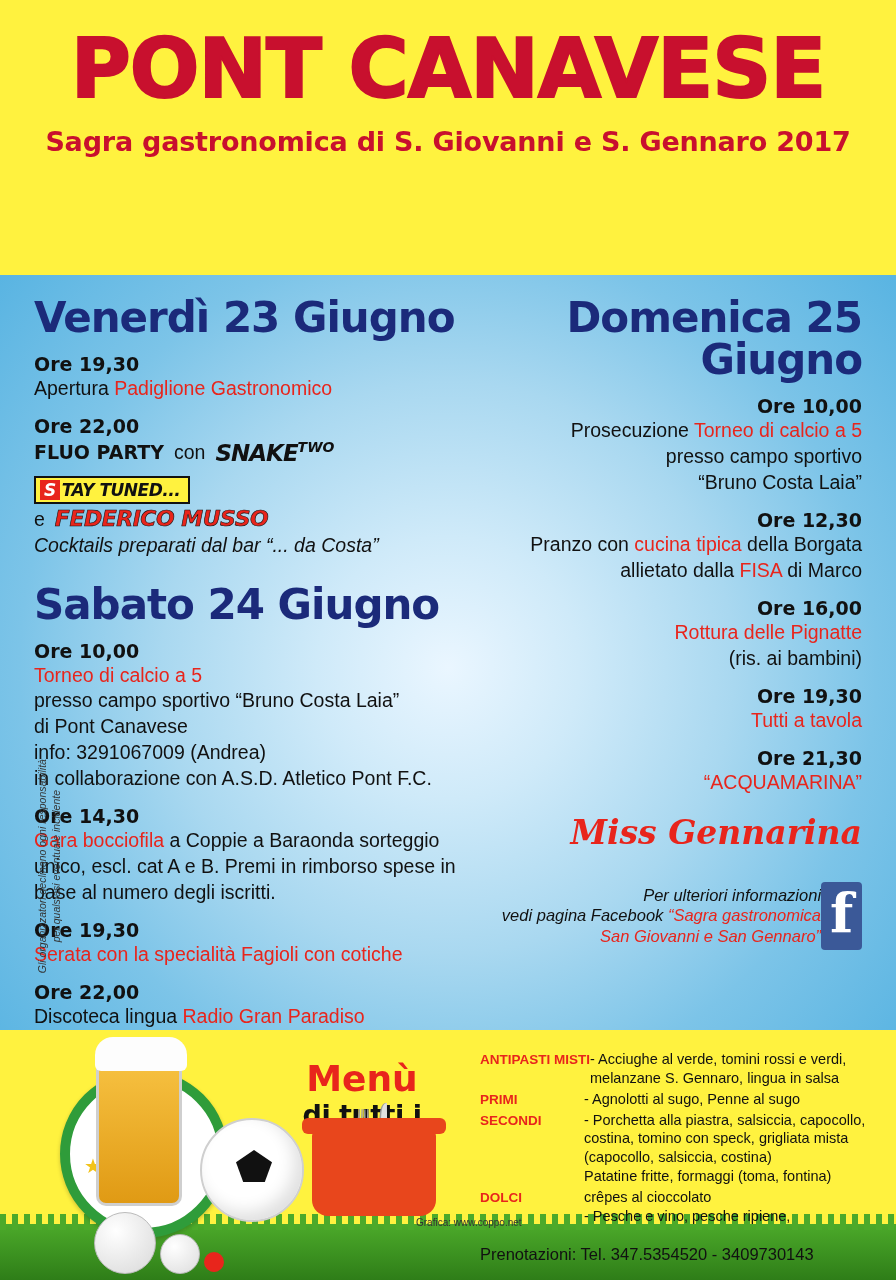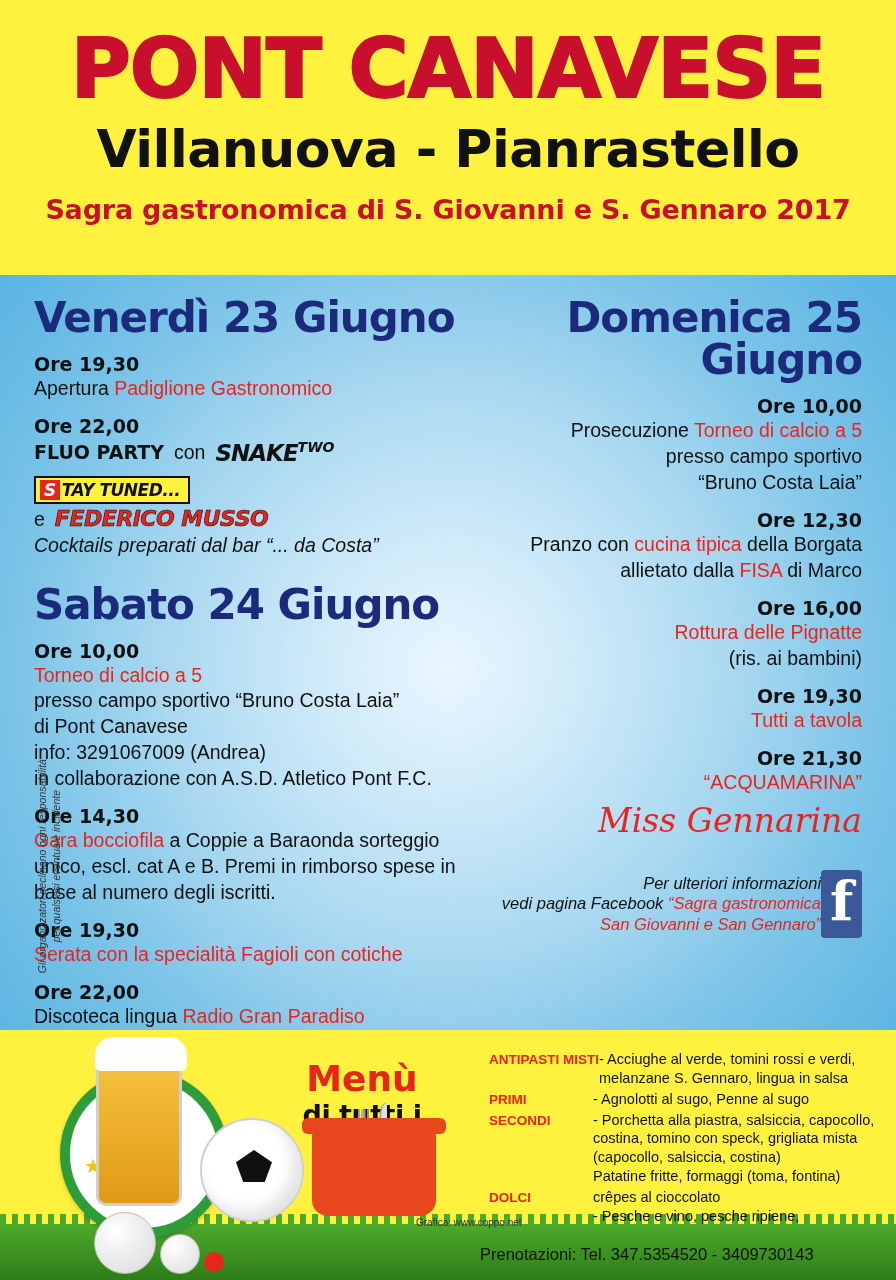--- a/index.html
+++ b/index.html
@@ -130,24 +130,24 @@
     font-style:italic;
     font-size:22px;
     color:#e8251c;
     -webkit-text-stroke:0.6px #111;
     letter-spacing:-0.5px;
   }
 
   .miss {
     font-family:"DejaVu Serif", serif;
     font-style:italic;
-    font-weight:normal;
+    font-weight:bold;
     font-size:33px;
     color:#e8251c;
-    margin-top:6px;
+    margin-top:18px;
     letter-spacing:0px;
   }
 
   .fb-block {
     display:flex;
     align-items:center;
     justify-content:flex-end;
     margin-top:30px;
   }
   .fb-text {
@@ -264,40 +264,39 @@
   .cutlery {
     position:absolute; left:338px; top:76px; color:#111; font-size:58px; letter-spacing:6px;
     line-height:1;
   }
   .grafica {
     position:absolute; left:416px; bottom:52px; font-size:10px; color:#333;
   }
 
   .menu-list {
     position:absolute; left:480px; top:20px; width:404px;
-    font-size:14.5px; color:#111; line-height:1.3;margin-left:9px;
+    font-size:14.5px; color:#111; line-height:1.3;
   }
   .menu-row { display:flex; margin-bottom:2px; }
   .menu-cat {
     color:#e8251c; font-weight:bold; font-size:13.5px; min-width:104px; padding-top:1px;
   }
   .menu-items { flex:1; }
   .menu-items div { margin-bottom:0px; }
   .reservations {
     position:absolute; left:480px; bottom:16px; font-size:16.5px; color:#111;
   }
 </style>
 </head>
 <body>
 
 <div class="poster">
 
   <div class="header">
     <div class="title-main">PONT CANAVESE</div>
-    <div class="title-sub">Villanuova - Pianrastello</div>
     <div class="title-third">Sagra gastronomica di S. Giovanni e S. Gennaro 2017</div>
   </div>
 
   <div class="body-area">
     <div class="disclaimer">Gli organizzatori declinano ogni responsabilità per qualsiasi eventuale incidente</div>
 
     <div class="cols">
 
       <div class="col-left">
 

